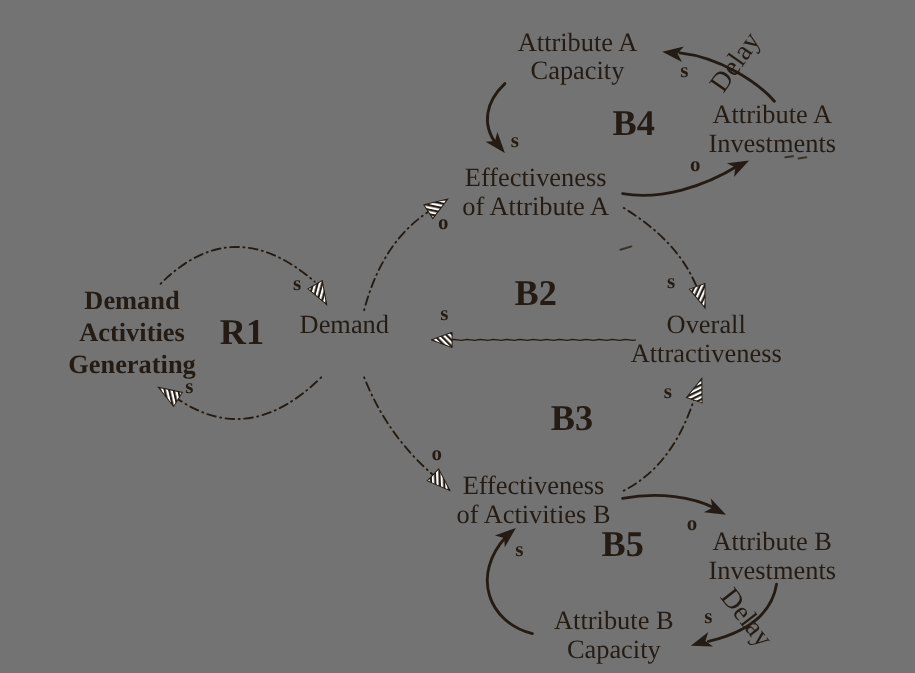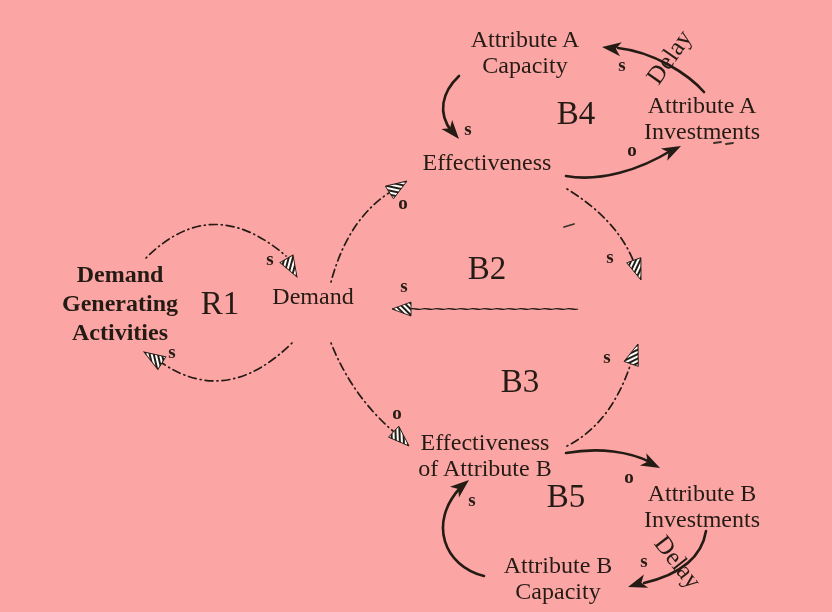--- a/index.html
+++ b/index.html
@@ -1,29 +1,29 @@
 <!DOCTYPE html>
 <html><head>
 <meta charset="utf-8">
 <style>
   html,body{margin:0;padding:0;background:#fff;}
   #stage{
-    position:relative;width:832px;height:612px;background:#fca5a5;
+    position:relative;width:832px;height:612px;background:#737373;
     font-family:"Liberation Serif","DejaVu Serif",serif;color:#241c14;overflow:hidden;
   }
   #arrow-layer{position:absolute;inset:0;}
   .node{
     position:absolute;transform:translateX(-50%);text-align:center;
     font-size:24px;line-height:26px;white-space:nowrap;
   }
   .node.bold{font-weight:bold;}
   .node.dga{line-height:29px;}
   .loop-label{
     position:absolute;transform:translate(-50%,-50%);
-    font-size:33px;font-weight:normal;white-space:nowrap;
+    font-size:33px;font-weight:bold;white-space:nowrap;
   }
   .pol{
     position:absolute;transform:translate(-50%,-50%);
     font-size:19px;font-weight:bold;white-space:nowrap;
   }
   .delay{
     position:absolute;font-size:25px;white-space:nowrap;
   }
   .delay.top{transform:translate(-50%,-50%) rotate(-55deg);}
   .delay.bottom{transform:translate(-50%,-50%) rotate(52deg);}
@@ -89,36 +89,41 @@
     <div>Capacity</div>
   </div>
 
   <div class="node" style="left:702px;top:92px">
     <div>Attribute A</div>
     <div>Investments</div>
   </div>
 
   <div class="node" style="left:487px;top:149px">
     <div>Effectiveness</div>
+    <div>of Attribute A</div>
   </div>
 
   <div class="node" style="left:313px;top:283px">
     <div>Demand</div>
   </div>
 
   <div class="node bold dga" style="left:120px;top:260px">
     <div>Demand</div>
+    <div>Activities</div>
     <div>Generating</div>
-    <div>Activities</div>
   </div>
 
+  <div class="node" style="left:642px;top:283px">
+    <div>Overall</div>
+    <div>Attractiveness</div>
+  </div>
 
   <div class="node" style="left:485px;top:429px">
     <div>Effectiveness</div>
-    <div>of Attribute B</div>
+    <div>of Activities B</div>
   </div>
 
   <div class="node" style="left:702px;top:480px">
     <div>Attribute B</div>
     <div>Investments</div>
   </div>
 
   <div class="node" style="left:558px;top:552px">
     <div>Attribute B</div>
     <div>Capacity</div>

